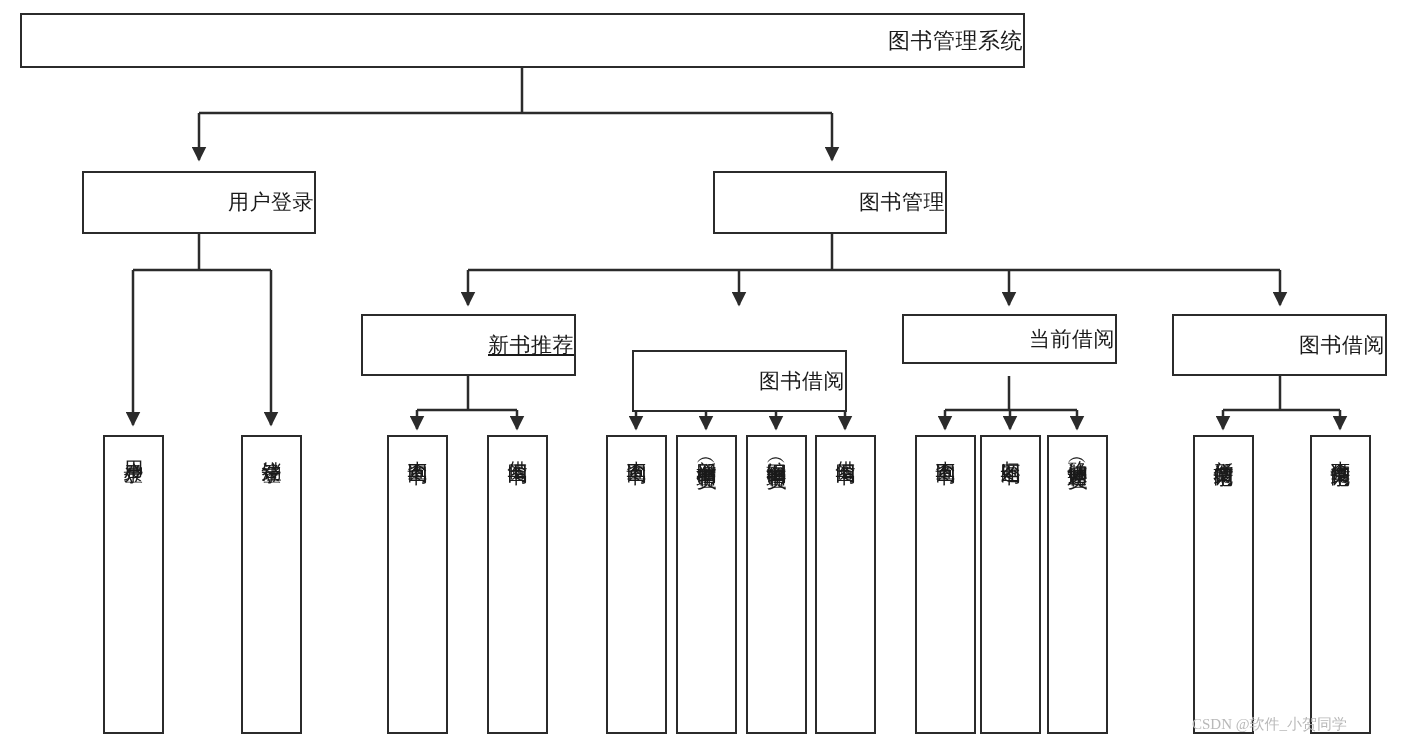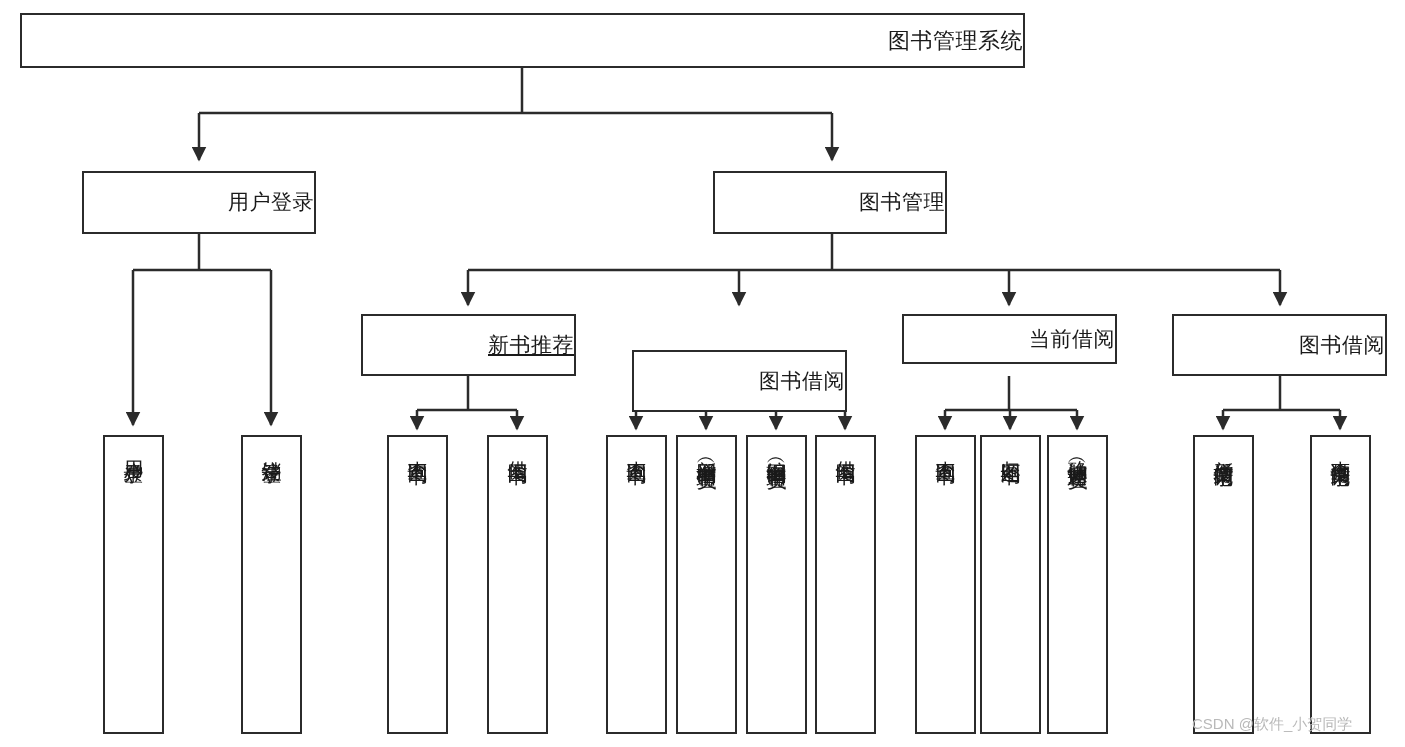--- a/index.html
+++ b/index.html
@@ -66,21 +66,21 @@
     margin-top: 6px;
   }
   .leaf-tall .node-label {
     max-height: 292px;
   }
   .watermark {
     position: absolute;
     color: #b9b9b9;
     font-size: 15px;
     white-space: nowrap;
-    font-family: Liberation Sans, sans-serif;
+    font-family: Liberation Serif, serif;
     pointer-events: none;
   }
 </style>
 </head>
 <body>
 
 <div id="diagram-root">
 
   <svg id="diagram-svg" viewBox="0 0 1405 747" xmlns="http://www.w3.org/2000/svg">
     <defs>

